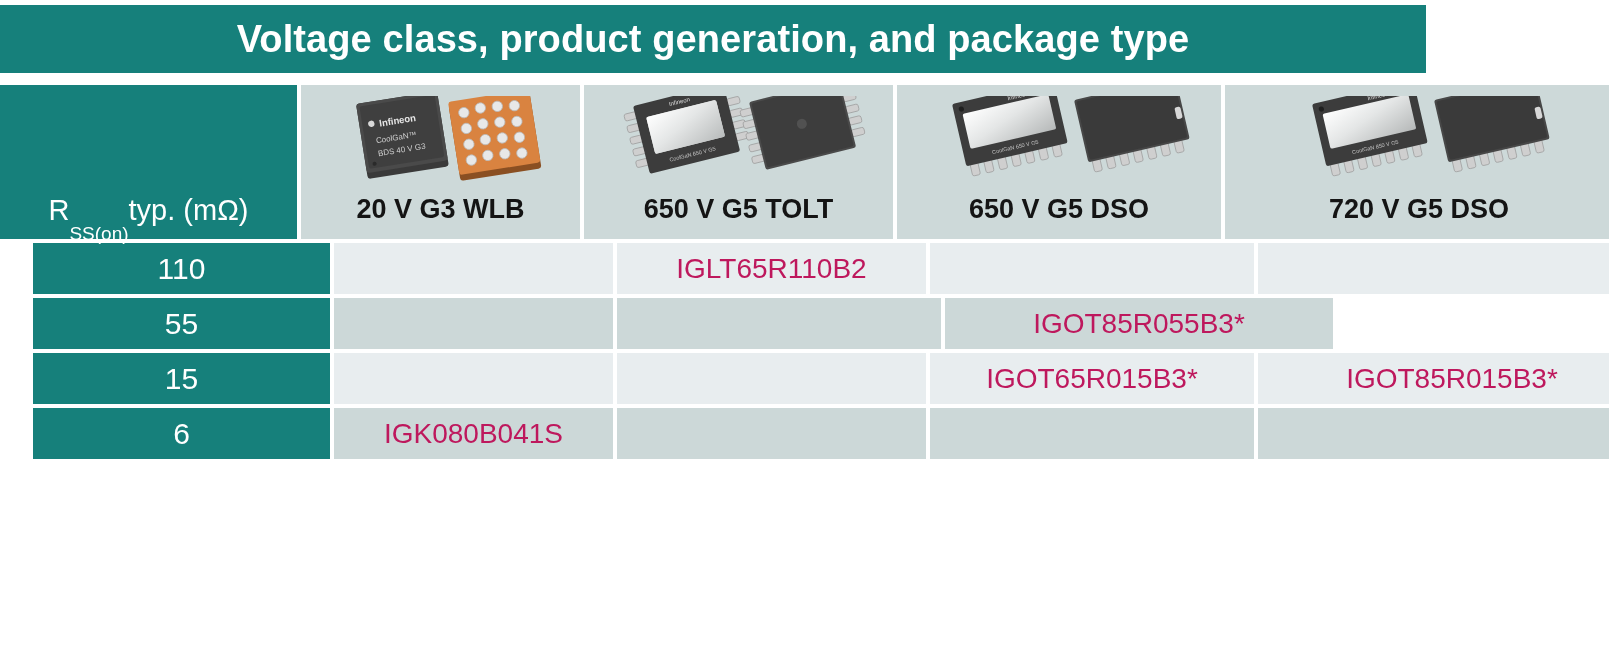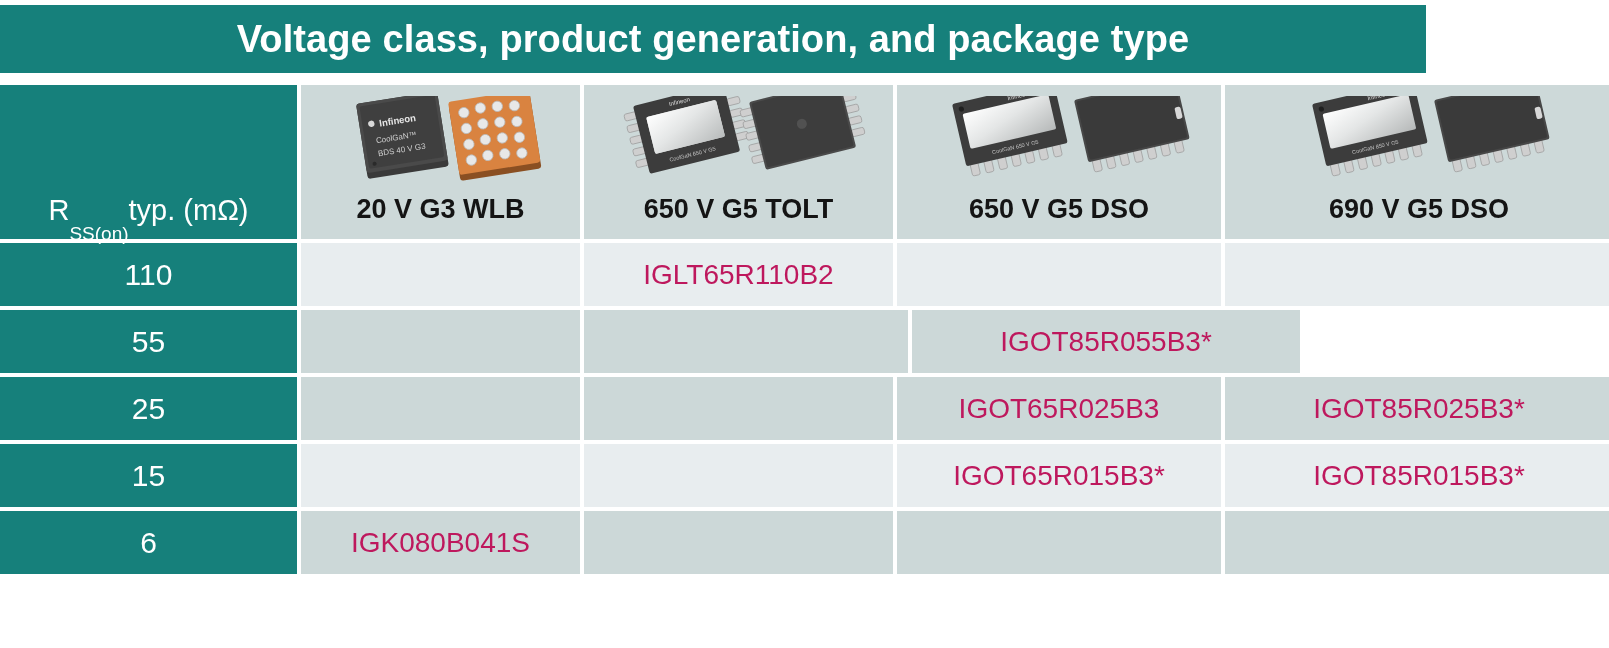--- a/index.html
+++ b/index.html
@@ -29,21 +29,21 @@
   
   .table {
     position: absolute; left: 0; top: 85px;
     width: 1609px; height: 560px;
     display: flex; flex-direction: column;
     gap: 4px;
   }
   .row { display: flex; gap: 4px; width: 100%; }
 
   .row-header { height: 154px; }
-  .row-data   { height: 63px; }
+  .row-data   { height: 51px; padding-left: 33px; }
 
   .cell { display: flex; align-items: center; justify-content: center; }
 
   
   .c0 { width: 297px; flex: 0 0 297px; }
   .c1 { width: 279px; flex: 0 0 279px; }
   .c2 { width: 309px; flex: 0 0 309px; }
   .c3 { width: 324px; flex: 0 0 324px; }
   .c4 { width: 388px; flex: 0 0 388px; }
 
@@ -292,47 +292,40 @@
             </g>
             <defs>
               <linearGradient id="gmetal3" x1="0" y1="0" x2="1" y2="1">
                 <stop offset="0%" stop-color="#ffffff"></stop>
                 <stop offset="45%" stop-color="#e4e6e6"></stop>
                 <stop offset="100%" stop-color="#b6b9b9"></stop>
               </linearGradient>
             </defs>
           </svg>
         </div>
-        <div class="colhead-label">690 V G5 DSO</div>
+        <div class="colhead-label">720 V G5 DSO</div>
       </div>
     </div>
 
     <div class="row row-data">
       <div class="cell c0 valcell">110</div>
       <div class="cell c1 datacell bg-light"></div>
       <div class="cell c2 datacell bg-light">IGLT65R110B2</div>
       <div class="cell c3 datacell bg-light"></div>
       <div class="cell c4 datacell bg-light"></div>
     </div>
 
     <div class="row row-data">
       <div class="cell c0 valcell">55</div>
       <div class="cell c1 datacell bg-dark"></div>
       <div class="cell c3 datacell bg-dark"></div>
       <div class="cell c4 datacell bg-dark">IGOT85R055B3*</div>
     </div>
 
 
-    <div class="row row-data">
-      <div class="cell c0 valcell">25</div>
-      <div class="cell c1 datacell bg-dark"></div>
-      <div class="cell c2 datacell bg-dark"></div>
-      <div class="cell c3 datacell bg-dark">IGOT65R025B3</div>
-      <div class="cell c4 datacell bg-dark">IGOT85R025B3*</div>
-    </div>
 
     <div class="row row-data">
       <div class="cell c0 valcell">15</div>
       <div class="cell c1 datacell bg-light"></div>
       <div class="cell c2 datacell bg-light"></div>
       <div class="cell c3 datacell bg-light">IGOT65R015B3*</div>
       <div class="cell c4 datacell bg-light">IGOT85R015B3*</div>
     </div>
 
     <div class="row row-data">

